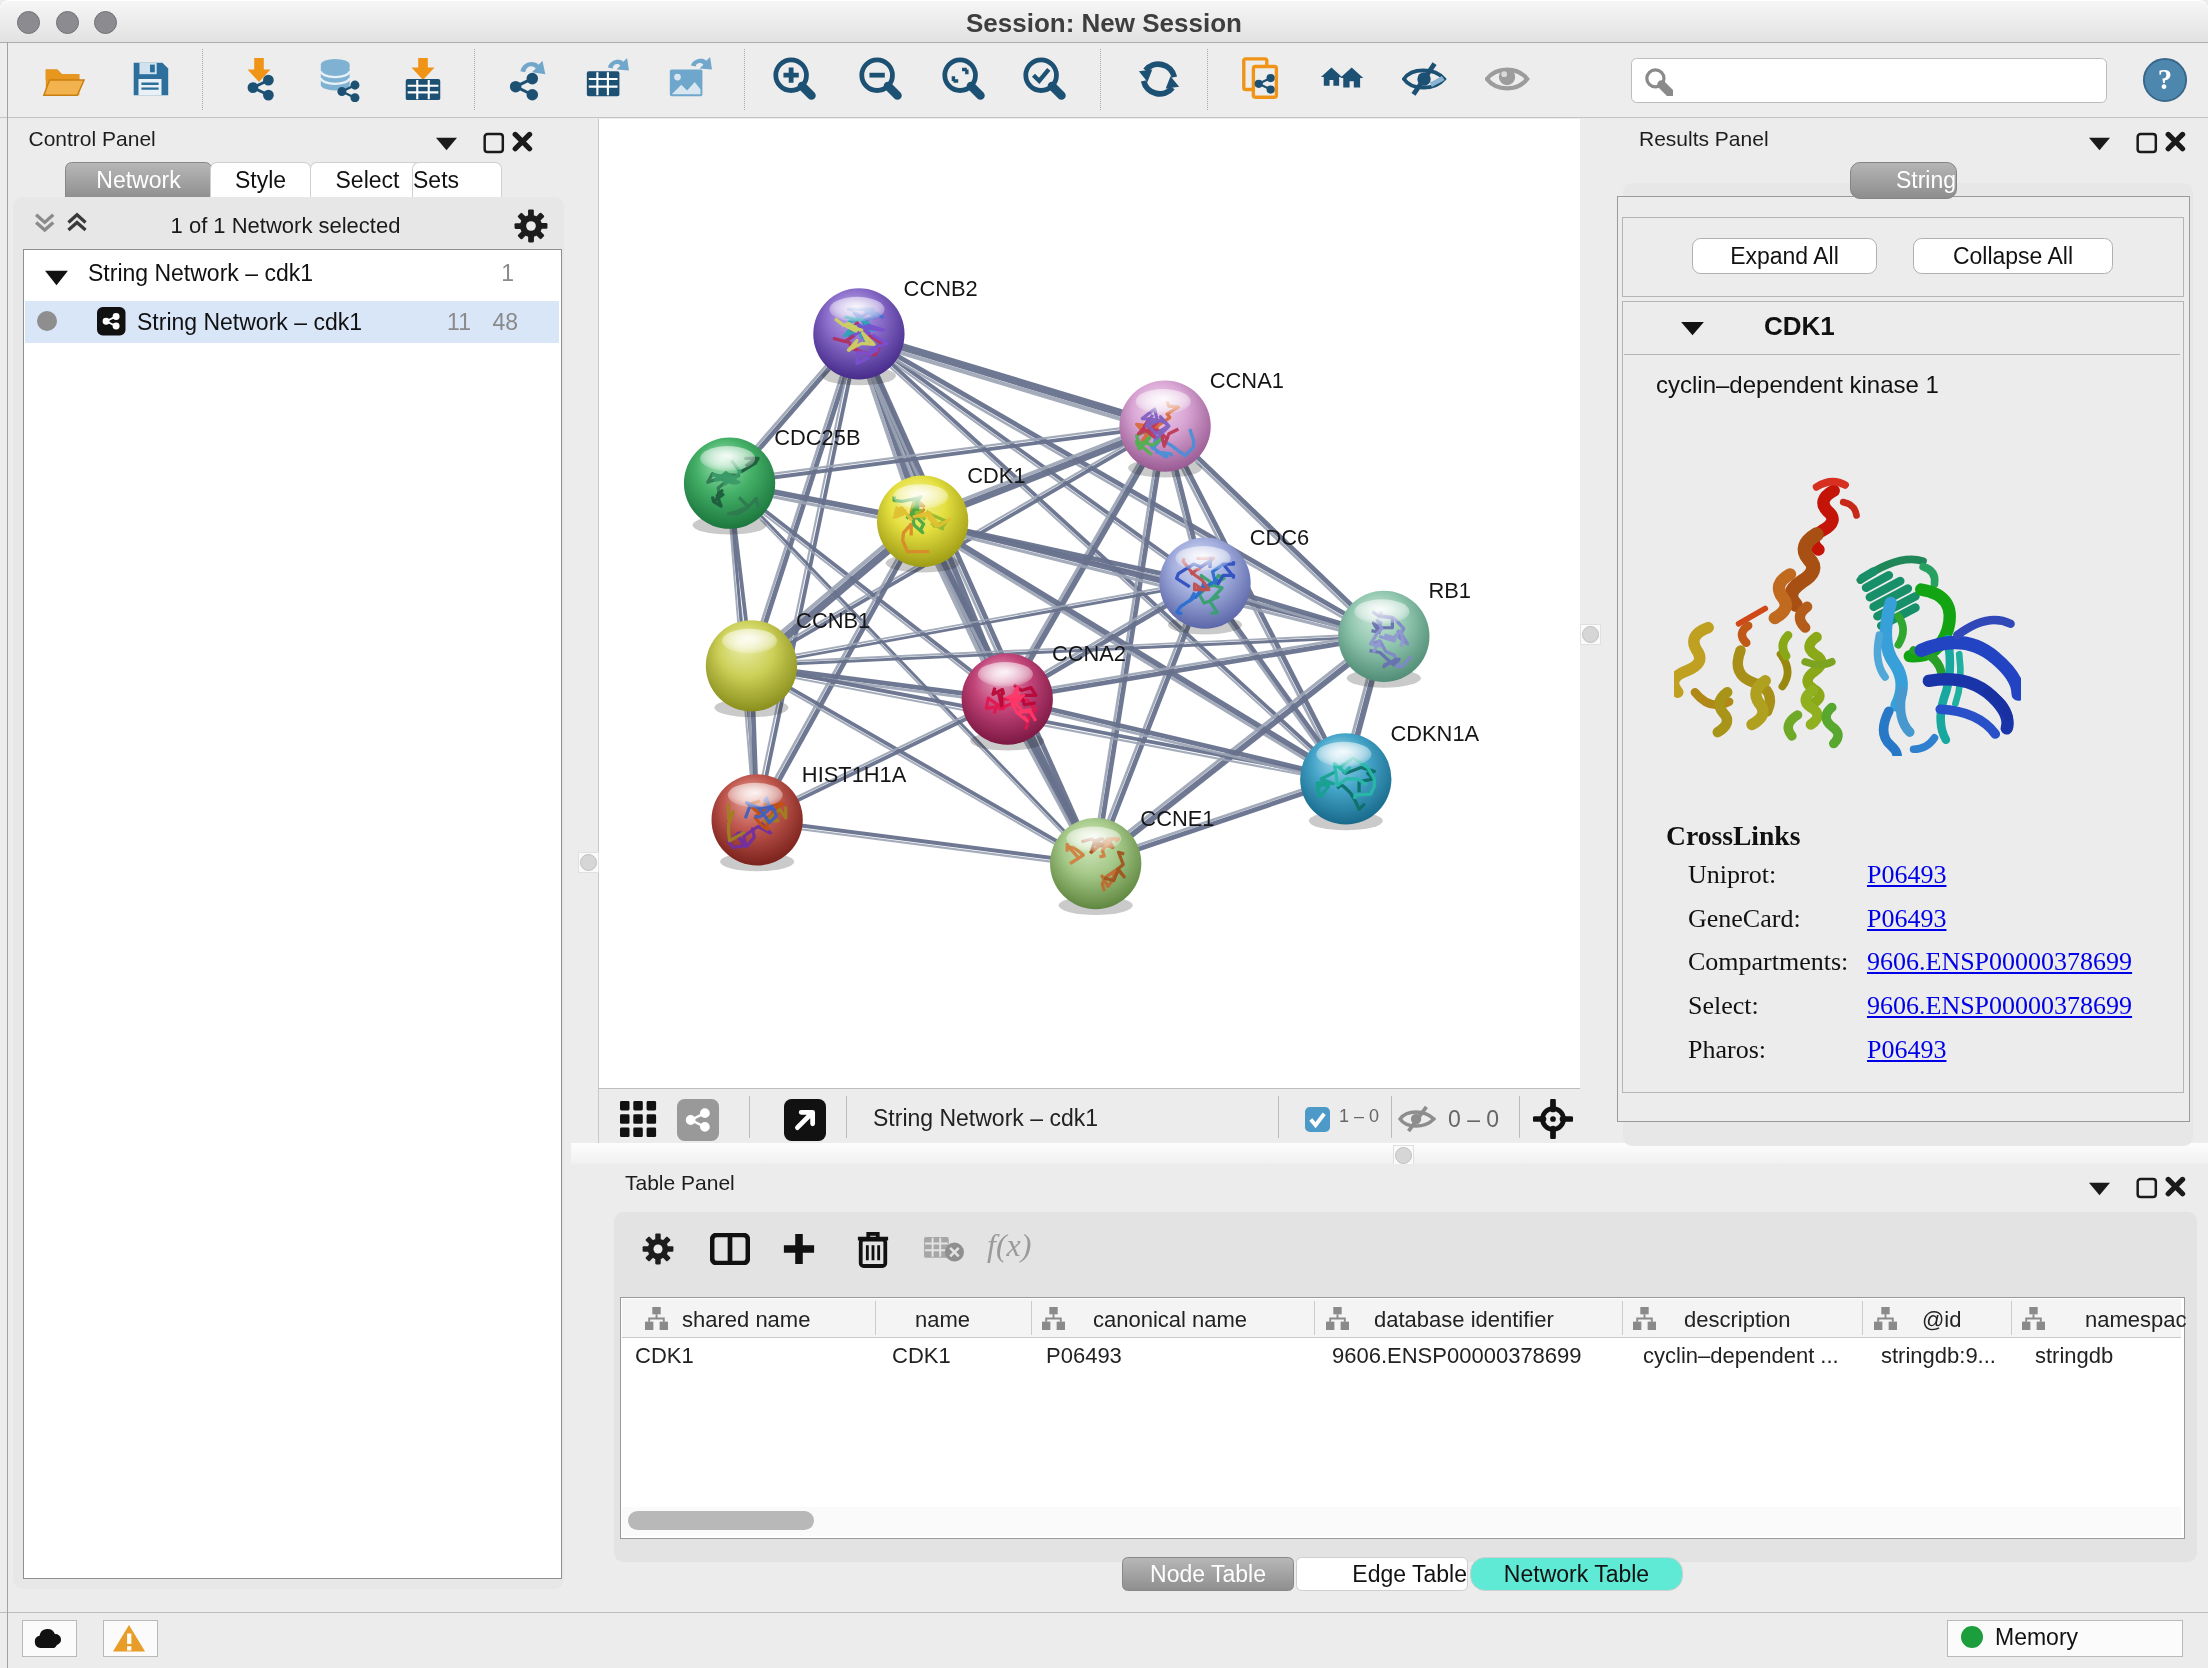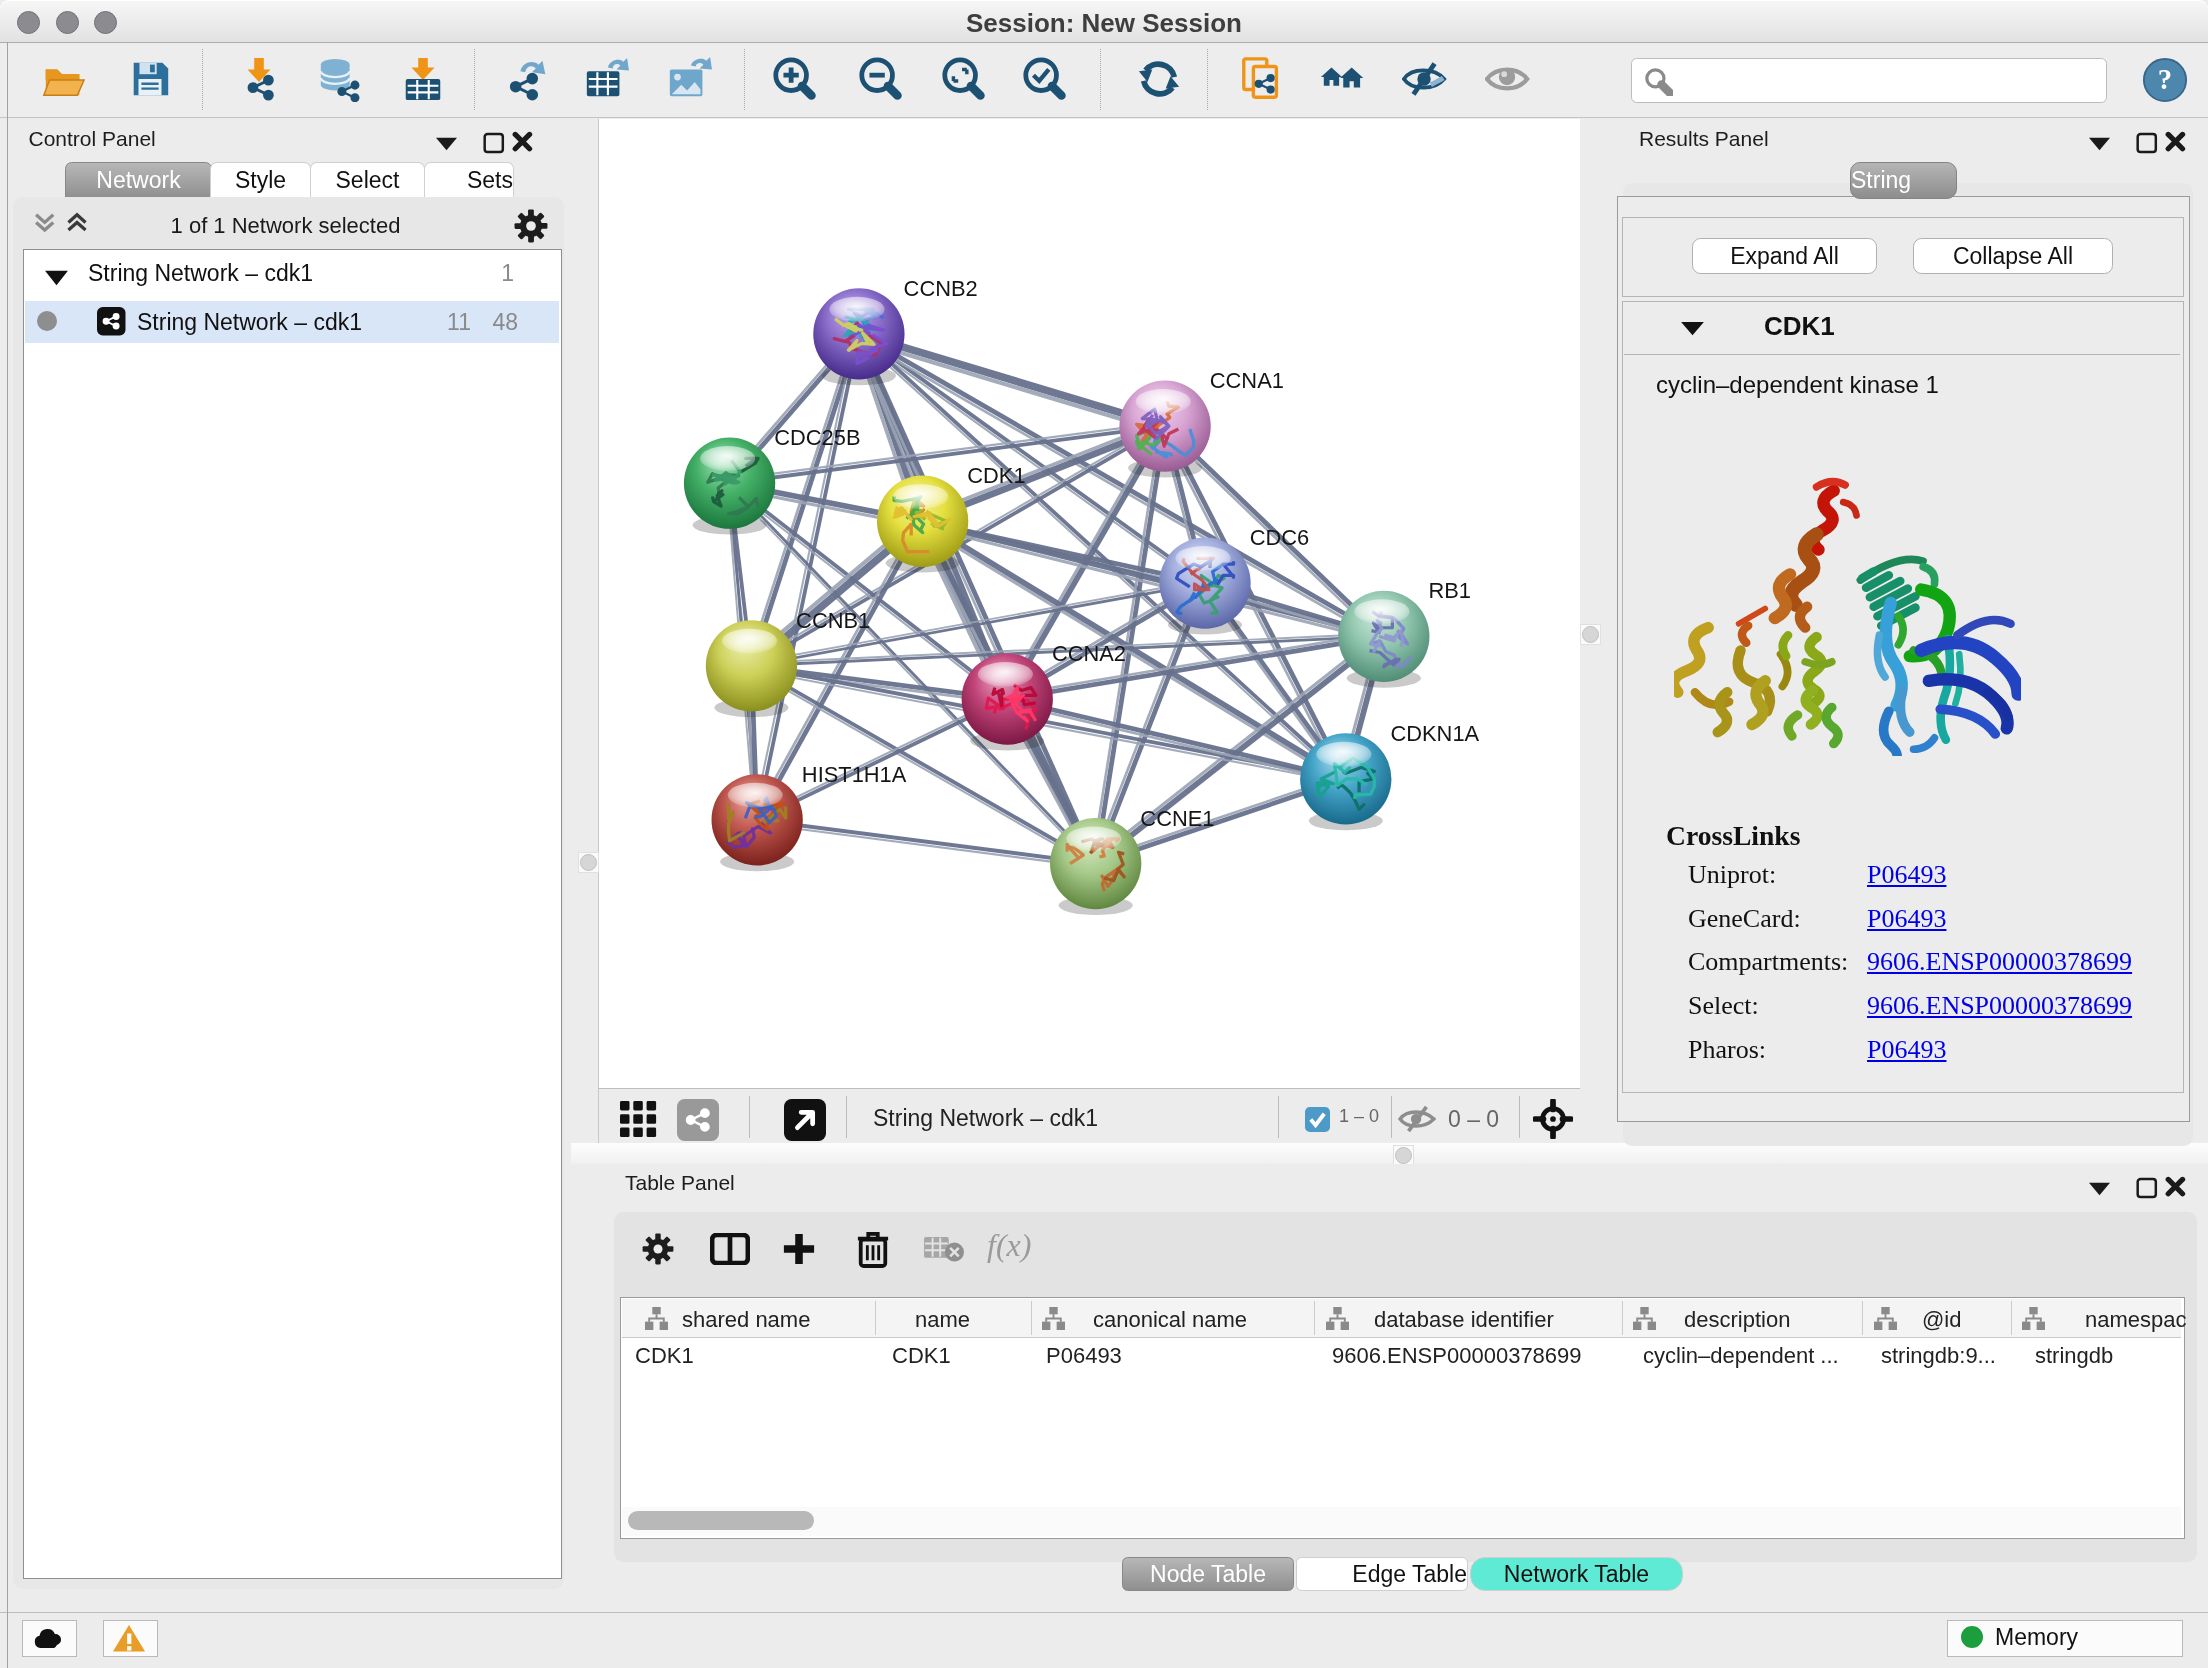--- a/index.html
+++ b/index.html
@@ -152,21 +152,21 @@
   </svg>
 <div class="abs pt" style="left:28.5px;top:127px">Control Panel</div>
 <svg style="position:absolute;left:436px;top:131px" width="105" height="25" viewBox="0 0 110 26">
     <path d="M0 7 h22 l-11 13 z" fill="#1a1a1a"></path>
     <rect x="51" y="3" width="19" height="19" rx="3" fill="none" stroke="#1a1a1a" stroke-width="2.6"></rect>
     <path d="M83 3.5 l15 15 m0 -15 l-15 15" stroke="#1a1a1a" stroke-width="5.5" stroke-linecap="round"></path>
   </svg>
 <div class="abs" style="left:65px;top:162px;width:145px;height:35px;background:linear-gradient(#b7b7b7,#8f8f8f);color:#fff;border:1px solid #888;border-radius:6.7px 6.7px 0 0;text-align:center;line-height:35px;font-size:23px">Network</div>
 <div class="abs" style="left:210px;top:162px;width:99px;height:35px;background:#fff;color:#111;border:1px solid #d0d0d0;border-bottom:none;border-radius:6.7px 6.7px 0 0;text-align:center;line-height:35px;font-size:23px">Style</div>
 <div class="abs" style="left:310px;top:162px;width:113px;height:35px;background:#fff;color:#111;border:1px solid #d0d0d0;border-bottom:none;border-radius:6.7px 6.7px 0 0;text-align:center;line-height:35px;font-size:23px">Select</div>
-<div class="abs" style="left:424px;top:162px;width:88px;height:35px;background:#fff;color:#111;border:1px solid #d0d0d0;border-bottom:none;border-radius:6.7px 6.7px 0 0;text-align:right;line-height:35px;font-size:23px">Sets</div>
+<div class="abs" style="left:412px;top:162px;width:88px;height:35px;background:#fff;color:#111;border:1px solid #d0d0d0;border-bottom:none;border-radius:6.7px 6.7px 0 0;text-align:left;line-height:35px;font-size:23px">Sets</div>
 <div class="abs" style="left:13.3px;top:197px;width:551px;height:1392px;background:#e7e7e7;border-radius:9.5px"></div>
 <svg style="position:absolute;left:34px;top:211px" width="67" height="28.5" viewBox="0 0 70 30">
     <g stroke="#8a8a8a" stroke-width="3.5" fill="none">
       <path d="M2 4 l9 8 9-8 M2 12 l9 8 9-8"></path>
     </g>
     <g stroke="#3a3a3a" stroke-width="3.5" fill="none" transform="translate(34,0)">
       <path d="M2 12 l9-8 9 8 M2 20 l9-8 9 8"></path>
     </g>
   </svg>
 <div class="abs" style="left:105px;top:213px;width:361px;text-align:center;font-size:22px;color:#1a1a1a">1 of 1 Network selected</div>
@@ -604,21 +604,21 @@
 <div class="abs" style="left:1393px;top:1145px;width:19px;height:19px;background:#fafafa;border:1px solid #e0e0e0"></div>
 <div class="abs" style="left:1395px;top:1147px;width:15px;height:15px;border-radius:50%;background:#d6d6d6;border:1px solid #c0c0c0"></div>
 <div class="abs pt" style="left:1639px;top:127px">Results Panel</div>
 <svg style="position:absolute;left:2089px;top:131px" width="105" height="25" viewBox="0 0 110 26">
     <path d="M0 7 h22 l-11 13 z" fill="#1a1a1a"></path>
     <rect x="51" y="3" width="19" height="19" rx="3" fill="none" stroke="#1a1a1a" stroke-width="2.6"></rect>
     <path d="M83 3.5 l15 15 m0 -15 l-15 15" stroke="#1a1a1a" stroke-width="5.5" stroke-linecap="round"></path>
   </svg>
 <div class="abs" style="left:1623px;top:183px;width:570px;height:963px;background:#e7e7e7;border-radius:9.5px"></div>
 <div class="abs" style="left:1617px;top:196px;width:571px;height:924px;background:#ececec;border:1px solid #9a9a9a"></div>
-<div class="abs" style="left:1850px;top:162px;width:105px;height:35px;background:linear-gradient(#b5b5b5,#8d8d8d);border:1px solid #848484;border-radius:10px;color:#fff;font-size:23px;text-align:left;line-height:35px">String</div>
+<div class="abs" style="left:1850px;top:162px;width:105px;height:35px;background:linear-gradient(#b5b5b5,#8d8d8d);border:1px solid #848484;border-radius:10px;color:#fff;font-size:23px;text-align:right;line-height:35px">String</div>
 <div class="abs" style="left:1622px;top:217px;width:560px;height:78px;background:#ececec;border:1px solid #b5b5b5"></div>
 <div class="abs" style="left:1692px;top:238px;width:183px;height:34px;background:#fff;border:1px solid #b0b0b0;border-radius:8.6px;font-size:23px;color:#111;text-align:center;line-height:34px">Expand All</div>
 <div class="abs" style="left:1913px;top:238px;width:198px;height:34px;background:#fff;border:1px solid #b0b0b0;border-radius:8.6px;font-size:23px;color:#111;text-align:center;line-height:34px">Collapse All</div>
 <div class="abs" style="left:1622px;top:301px;width:560px;height:790px;background:#ececec;border:1px solid #b5b5b5"></div>
 <svg style="position:absolute;left:1680px;top:320px" width="25" height="19" viewBox="0 0 26 20">
     <path d="M1 2 h24 l-12 14 z" fill="#111"></path>
   </svg>
 <div class="abs" style="left:1764px;top:311px;font-size:26px;font-weight:bold;color:#111">CDK1</div>
 <div class="abs" style="left:1624px;top:354px;width:556px;height:0;border-top:1px solid #b5b5b5"></div>
 <div class="abs" style="left:1656px;top:371px;font-size:24px;color:#111">cyclin–dependent kinase 1</div>

